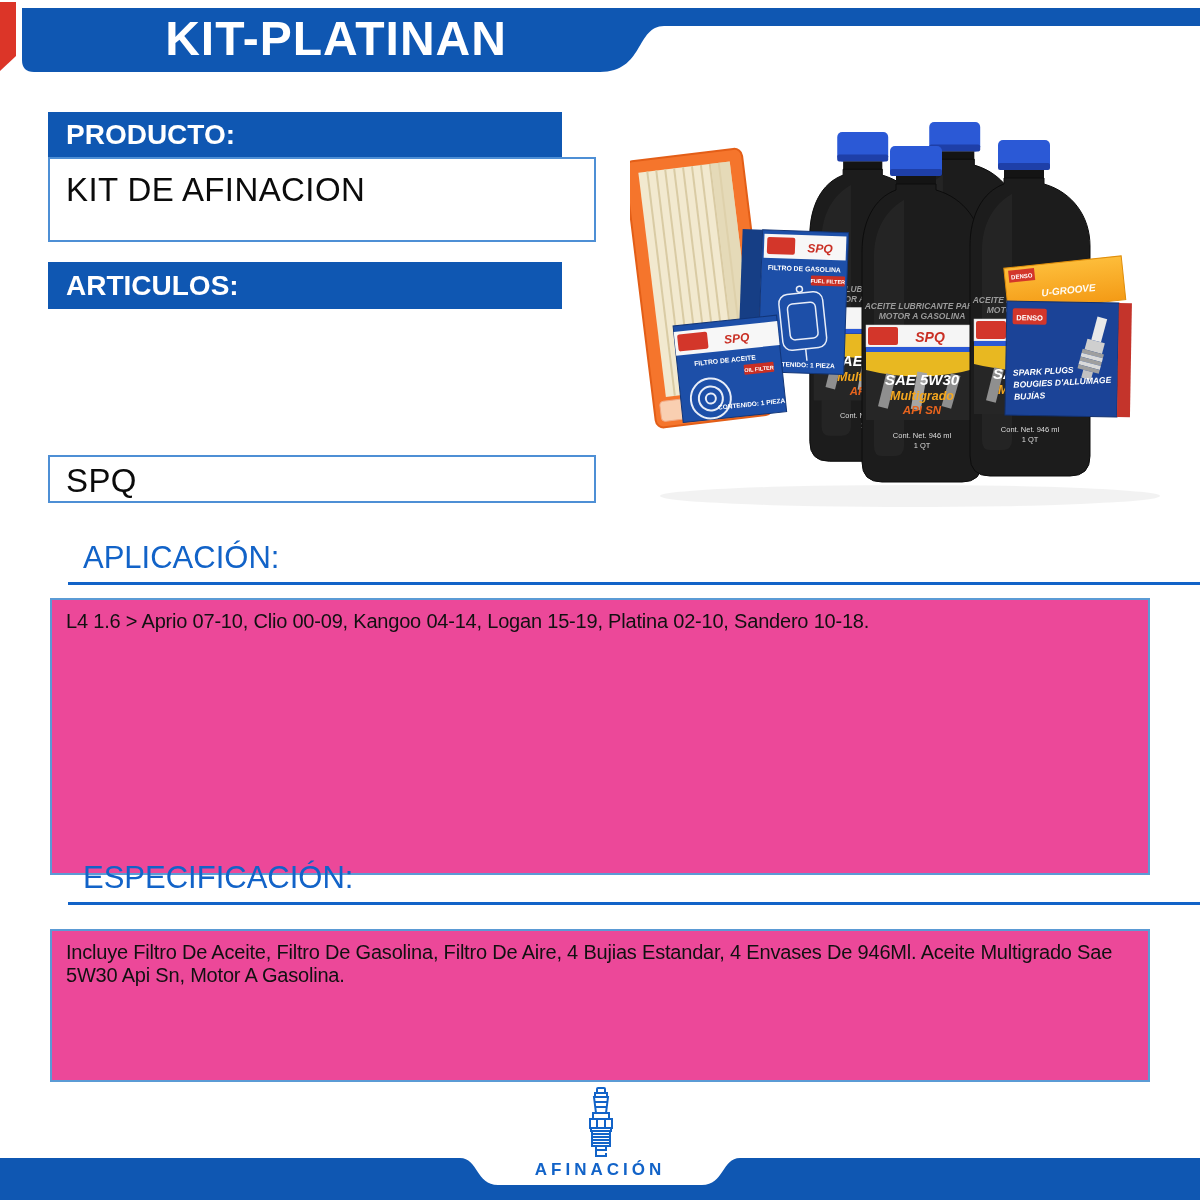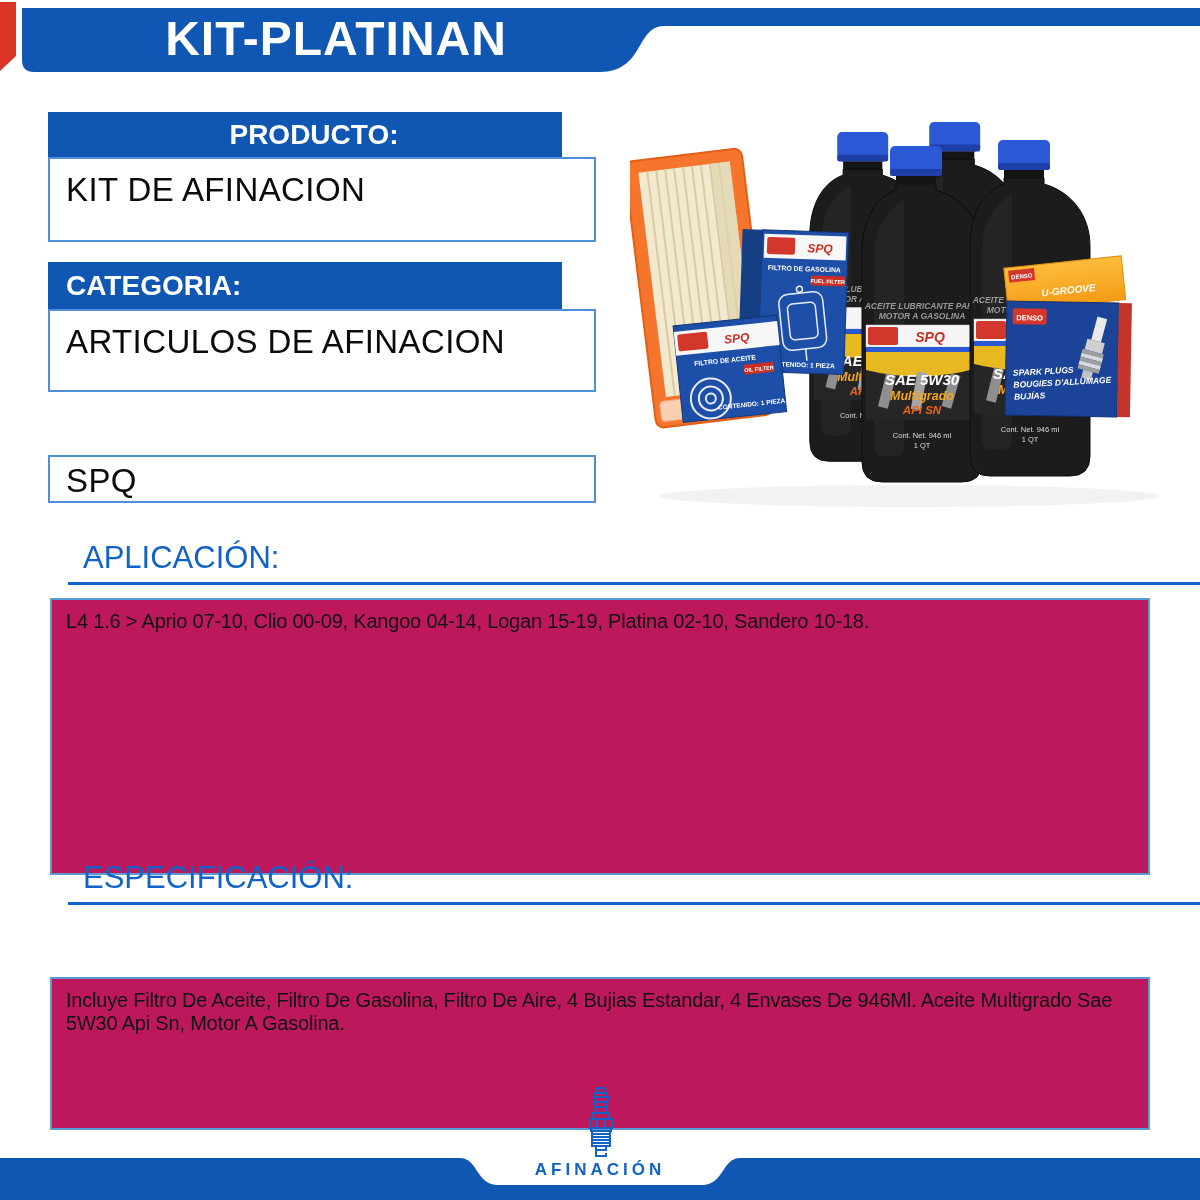--- a/index.html
+++ b/index.html
@@ -15,21 +15,21 @@
   
   .field-bar{position:absolute;left:48px;width:514px;background:#0F57B2;color:#fff;
     font-weight:800;font-size:28px;padding-left:18px;box-sizing:border-box;}
   .field-box{position:absolute;left:48px;width:548px;background:#fff;border:2px solid #4E8FD5;
     box-sizing:border-box;color:#0b0b0b;font-size:33px;letter-spacing:.4px;
     padding:12px 0 0 16px;}
 
   
   .sec-title{position:absolute;left:68px;width:1147px;border-bottom:3px solid #1263C8;
     color:#1263C8;font-weight:400;font-size:31px;box-sizing:border-box;padding:0 0 6px 15px;}
-  .sec-box{position:absolute;left:50px;width:1100px;background:#be185d;border:2px solid #5B9BD5;
+  .sec-box{position:absolute;left:50px;width:1100px;background:#ec4899;border:2px solid #5B9BD5;
     box-sizing:border-box;color:#111;font-size:20px;line-height:23px;letter-spacing:-0.2px;
     padding:10px 14px;}
 
   
   .footer-bar-svg{position:absolute;left:0;top:1158px;}
   .plug-svg{position:absolute;left:581px;top:1087px;}
   .footer-label{position:absolute;left:0;top:1160px;width:1200px;text-align:center;
     color:#1263C8;font-size:17px;font-weight:600;letter-spacing:4px;}
 
   .photo-svg{position:absolute;left:630px;top:118px;}
@@ -38,25 +38,24 @@
 <body>
 
 <div class="page">
 
   <svg class="header-svg" width="1200" height="80" viewBox="0 0 1200 80">
     <path d="M22,8 H1200 V26 H664 C636,26 644,72 600,72 H34 Q22,72 22,60 Z" fill="#0F57B2"></path>
     <path d="M0,2 H16 V56 L0,71 Z" fill="#DC3528"></path>
   </svg>
   <div class="header-title">KIT-PLATINAN</div>
 
-  <div class="field-bar" style="top:112px;height:45px;line-height:45px;text-align:center;">PRODUCTO:</div>
+  <div class="field-bar" style="top:112px;height:45px;line-height:45px;">PRODUCTO:</div>
   <div class="field-box" style="top:157px;height:85px;">KIT DE AFINACION</div>
 
-  <div class="field-bar" style="top:262px;height:47px;line-height:47px;">CATEGORIA:</div>
-  <div class="field-box" style="top:309px;height:83px;">ARTICULOS DE AFINACION</div>
+  <div class="field-bar" style="top:262px;height:47px;line-height:47px;">ARTICULOS:</div>
 
   <div class="field-box" style="top:455px;height:48px;padding-top:5px;">SPQ</div>
 
   <svg class="photo-svg" width="550" height="400" viewBox="0 0 550 400">
     <defs>
       <linearGradient id="lidGrad" x1="0" y1="0" x2="0" y2="1">
         <stop offset="0" stop-color="#FDBD3A"></stop>
           <stop offset="1" stop-color="#F49B16"></stop>
       </linearGradient>
       <g id="oilbottle">
@@ -171,21 +170,21 @@
         <circle cx="30" cy="76" r="5"></circle>
       </g>
       <text x="70" y="88" text-anchor="middle" font-size="6.5" font-weight="700" fill="#ffffff">CONTENIDO: 1 PIEZA</text>
     </g>
   </svg>
 
   <div class="sec-title" style="top:540px;">APLICACIÓN:</div>
   <div class="sec-box" style="top:598px;height:277px;">L4 1.6 &gt; Aprio 07-10, Clio 00-09, Kangoo 04-14, Logan 15-19, Platina 02-10, Sandero 10-18.</div>
 
   <div class="sec-title" style="top:860px;">ESPECIFICACIÓN:</div>
-  <div class="sec-box" style="top:929px;height:153px;margin-top:48px;">Incluye Filtro De Aceite, Filtro De Gasolina, Filtro De Aire, 4 Bujias Estandar, 4 Envases De 946Ml. Aceite Multigrado Sae 5W30 Api Sn, Motor A Gasolina.</div>
+  <div class="sec-box" style="top:929px;height:153px;">Incluye Filtro De Aceite, Filtro De Gasolina, Filtro De Aire, 4 Bujias Estandar, 4 Envases De 946Ml. Aceite Multigrado Sae 5W30 Api Sn, Motor A Gasolina.</div>
 
   <svg class="plug-svg" width="40" height="72" viewBox="0 0 40 72">
     <g stroke="#1263C8" stroke-width="2" fill="none">
       <rect x="16" y="1" width="8" height="5" rx="1"></rect>
       <rect x="14" y="6" width="12" height="4"></rect>
       <path d="M13,10 H27 L25,26 H15 Z"></path>
       <line x1="14" y1="15" x2="26" y2="15"></line>
       <line x1="14.5" y1="20" x2="25.5" y2="20"></line>
       <rect x="12" y="26" width="16" height="6"></rect>
       <rect x="9" y="32" width="22" height="9"></rect>

